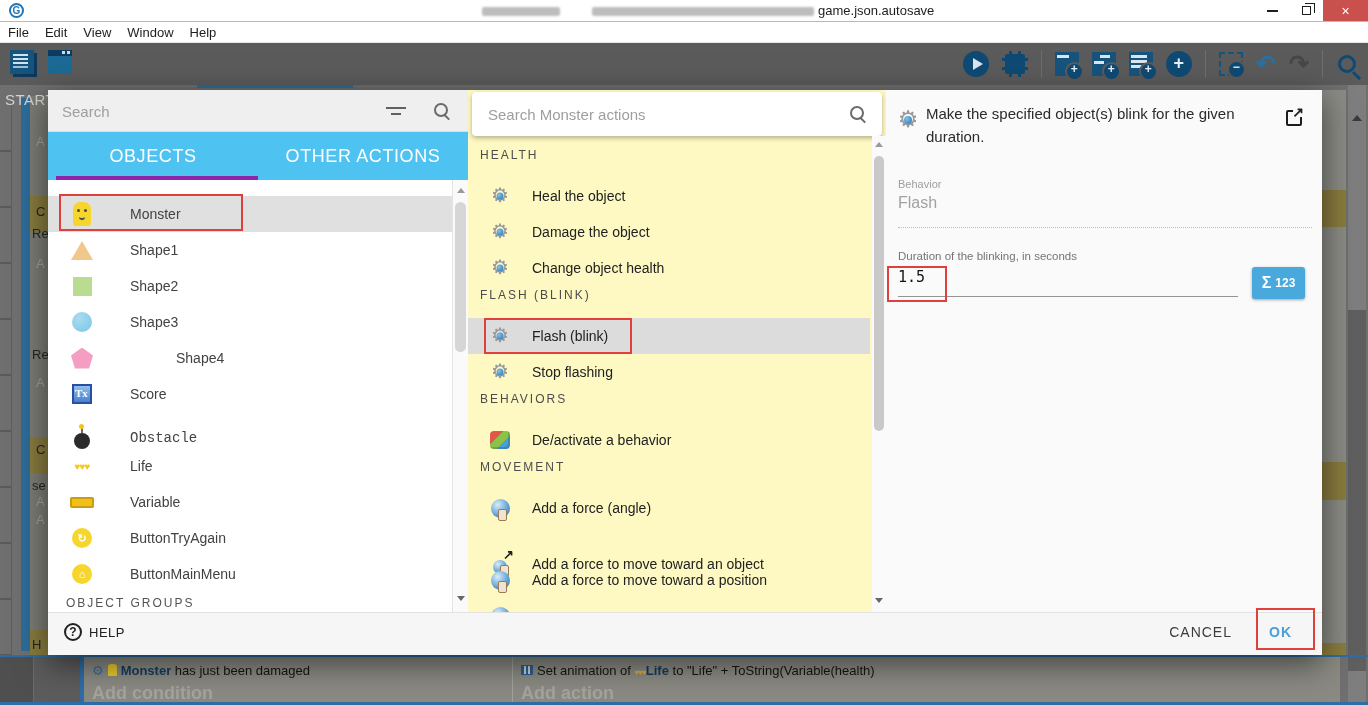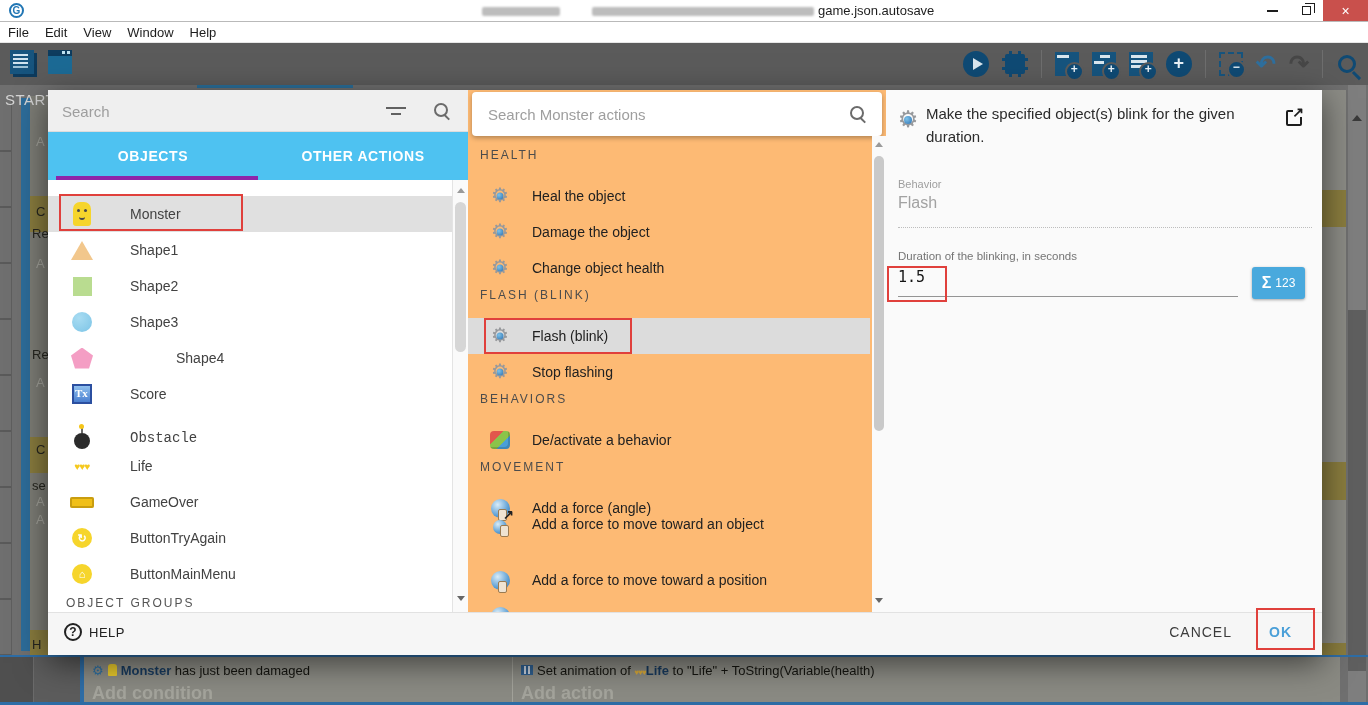--- a/index.html
+++ b/index.html
@@ -94,21 +94,21 @@
   .search-row input { position:absolute; left:14px; top:8px; width:300px; height:26px; border:none; background:transparent; outline:none; font-size:15px; color:#333; font-family:"Liberation Sans",sans-serif; }
   .search-row input::placeholder, .mid-search input::placeholder { color:#9e9e9e; }
   .filter-icon { position:absolute; left:338px; top:15px; width:20px; height:12px; }
   .filter-icon::before { content:""; position:absolute; left:0; top:2px; width:20px; height:2px; background:#616161; }
   .filter-icon::after { content:""; position:absolute; left:5px; top:8px; width:10px; height:2px; background:#616161; }
   .mag-icon { width:16px; height:16px; position:relative; }
   .mag-icon::before { content:""; position:absolute; left:0; top:0; width:10px; height:10px; border:2px solid #6b6b6b; border-radius:50%; }
   .mag-icon::after { content:""; position:absolute; left:11px; top:11px; width:7px; height:2px; background:#6b6b6b; transform:rotate(45deg); transform-origin:0 0; }
   .left-mag { position:absolute; left:386px; top:13px; }
   .tabbar { position:absolute; left:0; top:42px; width:420px; height:48px; background:#4ec2f1; display:flex; }
-  .tab { flex:1; display:flex; align-items:center; justify-content:center; font-size:14px; font-weight:bold; color:#ffffff; letter-spacing:.6px; }
+  .tab { flex:1; display:flex; align-items:center; justify-content:center; font-size:18px; font-weight:normal; color:#ffffff; letter-spacing:.6px; }
   .tab-underline { position:absolute; left:8px; bottom:0; width:202px; height:4px; background:#8e24aa; }
   .obj-list { position:absolute; left:0; top:90px; width:404px; height:432px; overflow:hidden; background:#fff; }
   .obj-row { position:absolute; left:0; width:404px; height:36px; display:flex; align-items:center; padding-left:20px; }
   .obj-row.selected { background:#e0e0e0; }
   .obj-icon-box { width:28px; display:flex; justify-content:center; }
   .obj-label { margin-left:34px; font-size:14px; color:#424242; }
   .groups-header { position:absolute; left:10px; top:505px; font-size:12px; color:#545454; letter-spacing:2px; }
   .lp-scroll { position:absolute; left:404px; top:90px; width:16px; height:432px; background:#fafafa; border-left:1px solid #e4e4e4; }
   .arrow-up { width:0; height:0; border-left:4px solid transparent; border-right:4px solid transparent; border-bottom:5px solid #9a9a9a; position:absolute; left:4px; }
   .arrow-down { width:0; height:0; border-left:4px solid transparent; border-right:4px solid transparent; border-top:5px solid #666; position:absolute; left:4px; }
@@ -125,21 +125,21 @@
   .ic-score { width:20px; height:20px; background:linear-gradient(#8fc0ee,#4a7fd0); border:2px solid #2b4fa0; position:relative; }
   .ic-score::after { content:"Tx"; position:absolute; left:1px; top:1px; color:#fff; font-family:"Liberation Serif",serif; font-weight:bold; font-size:11px; }
   .ic-bomb { width:16px; height:16px; border-radius:50%; background:#2b2b2b; position:relative; margin-top:6px; }
   .ic-bomb::before { content:""; position:absolute; left:7px; top:-5px; width:2px; height:5px; background:#6b6b6b; }
   .ic-bomb::after { content:""; position:absolute; left:5px; top:-9px; width:5px; height:5px; border-radius:50%; background:#f5c518; }
   .ic-hearts { font-size:10px; color:#f5c91e; letter-spacing:-1px; }
   .ic-banner { width:24px; height:11px; background:#f0bf18; border-radius:2px; box-shadow:inset 0 0 0 2px rgba(130,95,0,.35); }
   .ic-round { width:20px; height:20px; border-radius:50%; background:#f6d52c; color:#fff; font-size:11px; font-weight:bold; display:flex; align-items:center; justify-content:center; }
 
   
-  #actions-panel { position:absolute; left:420px; top:0; width:418px; height:565px; background:#fdba74; }
+  #actions-panel { position:absolute; left:420px; top:0; width:418px; height:565px; background:#fef9c3; }
   .mid-search { position:absolute; left:4px; top:2px; width:410px; height:44px; background:#fff; border-radius:4px; box-shadow:0 2px 5px rgba(0,0,0,.3); }
   .mid-search input { position:absolute; left:16px; top:9px; width:330px; height:26px; border:none; outline:none; font-size:15px; color:#333; background:transparent; font-family:"Liberation Sans",sans-serif; }
   .mid-mag { position:absolute; right:16px; top:14px; }
   .act-list { position:absolute; left:0; top:46px; width:404px; height:476px; overflow:hidden; }
   .sec-header { position:absolute; left:12px; font-size:12px; color:#4c4c4c; letter-spacing:2px; }
   .act-row { position:absolute; left:0; width:402px; height:36px; display:flex; align-items:center; padding-left:20px; }
   .act-row.selected { background:#dcdcdc; }
   .act-icon-box { width:24px; display:flex; justify-content:center; }
   .act-label { margin-left:20px; font-size:14px; color:#212121; }
   .gear-icon { position:relative; width:20px; height:20px; }
@@ -161,21 +161,21 @@
   .ext-icon::before { content:""; position:absolute; right:-3px; top:-3px; width:10px; height:8px; background:#fafafa; }
   .ext-icon::after { content:"↗"; position:absolute; right:-4px; top:-8px; font-size:14px; font-weight:bold; color:#1d1d1d; }
   .field-label { position:absolute; left:12px; font-size:11px; color:#9e9e9e; }
   .behavior-value { position:absolute; left:12px; top:104px; font-size:16px; color:#a2a2a2; }
   .dotted-line { position:absolute; left:12px; top:137px; width:414px; border-bottom:1px dotted #bdbdbd; }
   .duration-label { position:absolute; left:12px; top:160px; font-size:11.5px; color:#757575; }
   .duration-value { position:absolute; left:12px; top:178px; width:330px; border:none; outline:none; background:transparent; font-family:"DejaVu Sans Mono",monospace; font-size:15px; color:#141414; }
   .solid-line { position:absolute; left:12px; top:206px; width:340px; border-bottom:1px solid #949494; }
   .expr-btn { position:absolute; right:17px; top:177px; width:53px; height:32px; background:#49a9dd; border-radius:3px; box-shadow:0 1px 3px rgba(0,0,0,.35); display:flex; align-items:center; justify-content:center; gap:4px; color:#fff; }
   .expr-sigma { font-size:16px; font-weight:bold; }
-  .expr-123 { font-size:12px; font-weight:normal; }
+  .expr-123 { font-size:12px; font-weight:bold; }
 
   
   #dlg-footer { position:absolute; left:0; top:522px; width:1274px; height:43px; background:#f6f6f6; border-top:1px solid #e2e2e2; }
   .help-btn { position:absolute; left:16px; top:10px; display:flex; align-items:center; gap:7px; }
   .help-icon { width:18px; height:18px; border:2px solid #212121; border-radius:50%; color:#212121; font-size:12px; font-weight:bold; display:flex; align-items:center; justify-content:center; }
   .help-label { font-size:13px; color:#212121; letter-spacing:.5px; }
   .cancel-btn { position:absolute; right:90px; top:11px; font-size:14px; color:#3c3c3c; letter-spacing:1px; }
   .ok-btn { position:absolute; right:30px; top:11px; font-size:14px; color:#4a9fd8; letter-spacing:1px; font-weight:bold; }
 
   
@@ -348,21 +348,21 @@
           <span class="obj-label">Obstacle</span>
         </div>
         <div class="obj-row" style="top:268px;">
           <span class="obj-icon-box ic-hearts">♥♥♥</span>
           <span class="obj-label">Life</span>
         </div>
         <div class="obj-row" style="top:304px;">
           <span class="obj-icon-box">
               <span class="ic-banner"></span>
             </span>
-          <span class="obj-label">GameOver</span>
+          <span class="obj-label">Variable</span>
         </div>
         <div class="obj-row" style="top:340px;">
           <span class="obj-icon-box">
               <span class="ic-round">↻</span>
             </span>
           <span class="obj-label">ButtonTryAgain</span>
         </div>
         <div class="obj-row" style="top:376px;">
           <span class="obj-icon-box">
               <span class="ic-round">⌂</span>
@@ -423,21 +423,21 @@
             </span>
           <span class="act-label">De/activate a behavior</span>
         </div>
         <div class="sec-header" style="top:324px;">MOVEMENT</div>
         <div class="act-row" style="top:354px;">
           <span class="act-icon-box">
               <span class="force-icon"></span>
             </span>
           <span class="act-label">Add a force (angle)</span>
         </div>
-        <div class="act-row" style="top:370px;text-align:center;">
+        <div class="act-row" style="top:410px;text-align:center;">
           <span class="act-icon-box">
               <span class="force-icon arrowed"></span>
             </span>
           <span class="act-label">Add a force to move toward an object</span>
         </div>
         <div class="act-row" style="top:426px;">
           <span class="act-icon-box">
               <span class="force-icon"></span>
             </span>
           <span class="act-label">Add a force to move toward a position</span>

